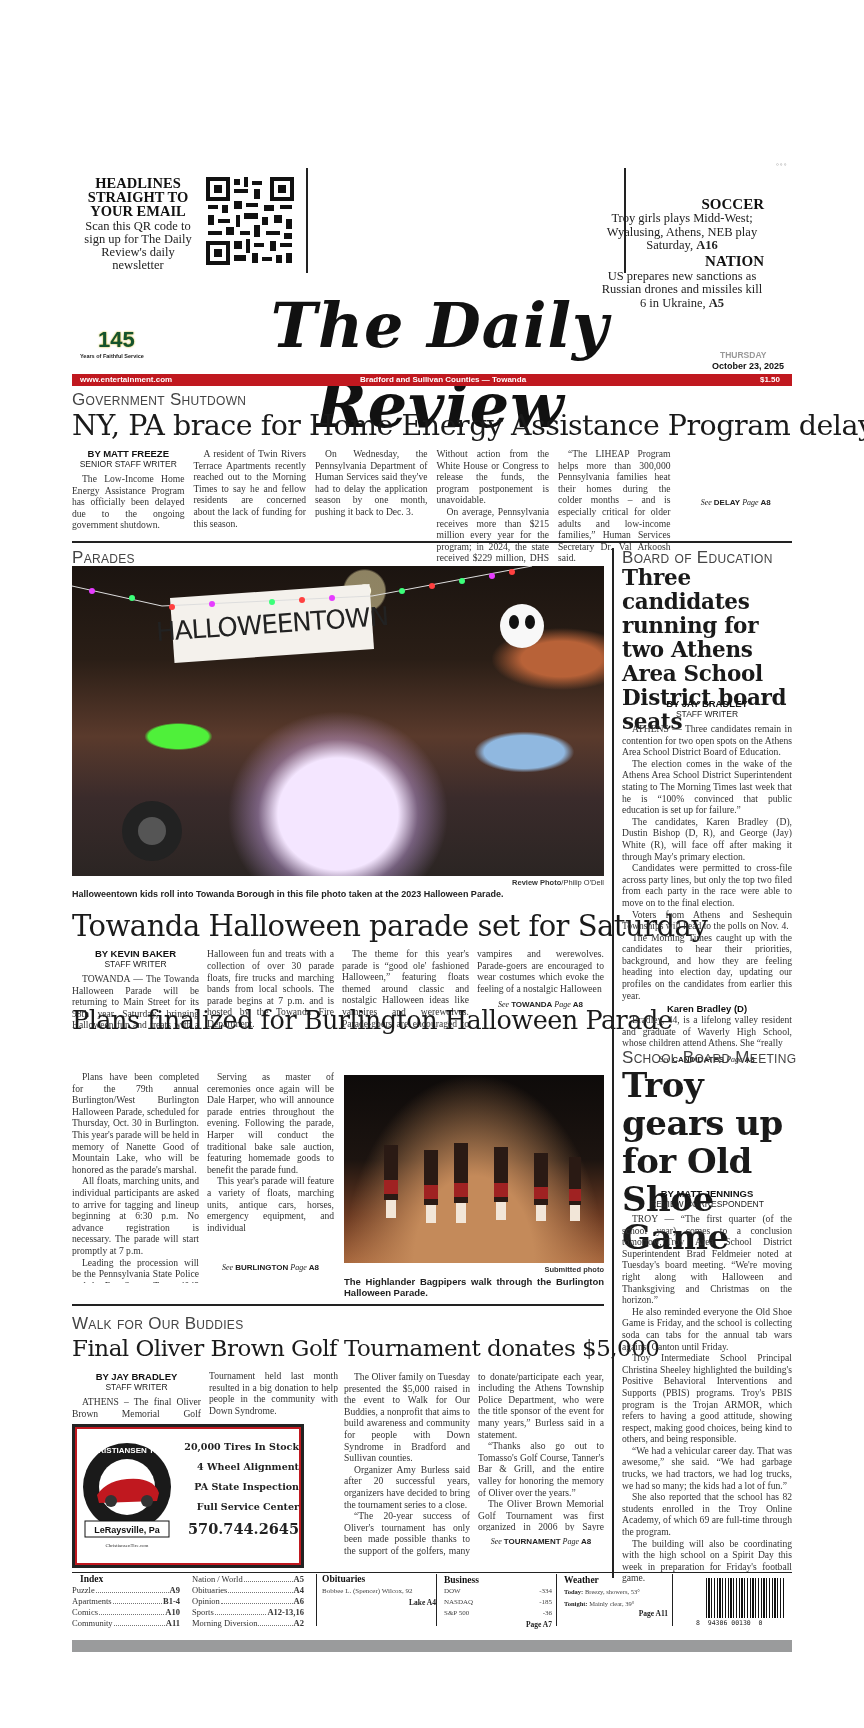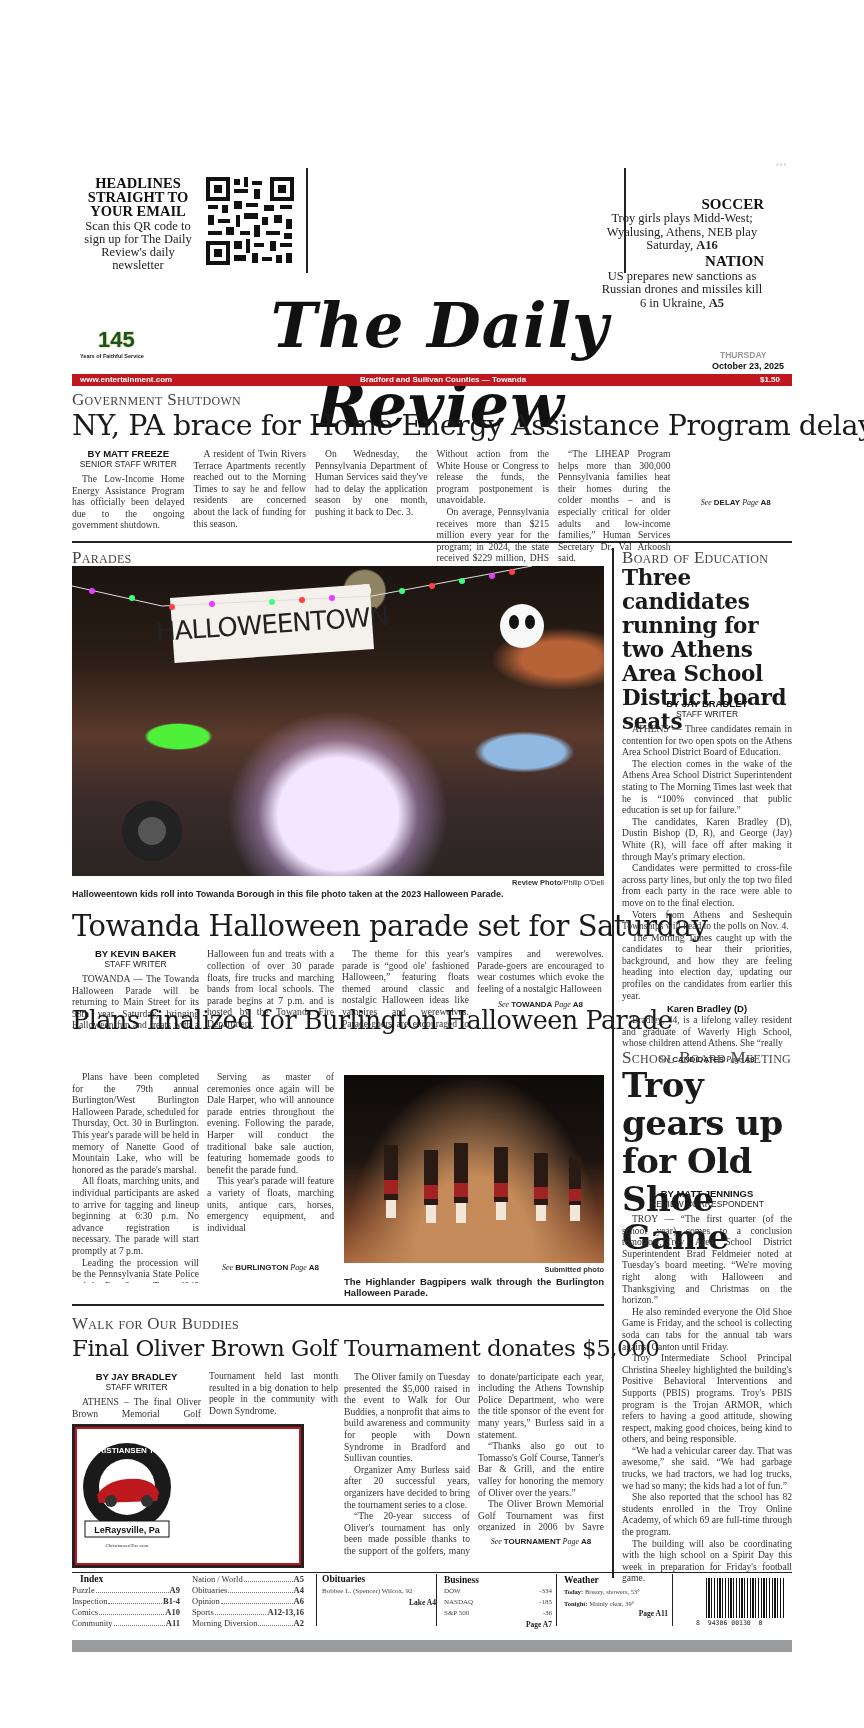--- a/index.html
+++ b/index.html
@@ -8,21 +8,21 @@
 .abs{position:absolute}
 .serif{font-family:"Liberation Serif",serif}
 .sans{font-family:"Liberation Sans",sans-serif}
 .body-txt{font-size:9.6px;line-height:11.6px;text-align:justify;color:#333;font-family:"Liberation Serif",serif}
 .body-txt p{text-indent:10px}
 .byline{text-align:center;font-family:"Liberation Sans",sans-serif;font-weight:bold;font-size:9.5px;color:#111;margin-top:2px}
 .role{text-align:center;font-family:"Liberation Sans",sans-serif;font-size:8.5px;color:#222;margin-bottom:4px}
 .see{text-align:center;font-size:8px;margin-top:6px}
 .see i{font-style:italic}
 .see b{font-family:"Liberation Sans",sans-serif;font-weight:bold}
-.kicker{font-variant:small-caps;font-size:17px;color:#444;font-family:Liberation Serif, serif;letter-spacing:.3px}
+.kicker{font-variant:small-caps;font-size:17px;color:#444;font-family:Liberation Sans, sans-serif;letter-spacing:.3px}
 .hed{font-family:"DejaVu Serif",serif;color:#1a1a1a;font-weight:normal;letter-spacing:-.5px}
 .cols{display:flex;gap:8px}
 .cols>div{flex:1}
 .rule-h{position:absolute;height:1.5px;background:#222}
 .rule-v{position:absolute;width:1.5px;background:#222}
 </style>
 </head>
 <body>
 
 <div class="abs" style="left:78px;top:176px;width:120px;text-align:center;">
@@ -307,20 +307,27 @@
       <circle cx="48" cy="52" r="44" fill="#1a1a1a"></circle>
       <circle cx="48" cy="52" r="28" fill="#fff"></circle>
       <path d="M18 60 Q30 42 60 44 Q76 46 80 58 L78 66 L20 68 Z" fill="#c0181f"></path>
       <circle cx="32" cy="66" r="6" fill="#333"></circle>
         <circle cx="68" cy="66" r="6" fill="#333"></circle>
       <text x="48" y="18" font-family="Liberation Sans, sans-serif" font-size="8" font-weight="bold" fill="#fff" text-anchor="middle">CHRISTIANSEN TIRE</text>
       <rect x="6" y="86" width="84" height="16" fill="#fff" stroke="#111"></rect>
       <text x="48" y="98" font-family="Liberation Sans, sans-serif" font-size="9" font-weight="bold" fill="#111" text-anchor="middle">LeRaysville, Pa</text>
       <text x="48" y="112" font-family="Liberation Serif, serif" font-size="5" fill="#333" text-anchor="middle">ChristiansenTire.com</text>
     </svg>
+    <div class="abs" style="left:100px;top:8px;width:122px;text-align:right;font-family:'DejaVu Serif',serif;font-weight:bold;font-size:9.5px;line-height:20px;color:#222;">
+      <div>20,000 Tires In Stock</div>
+      <div>4 Wheel Alignment</div>
+      <div>PA State Inspection</div>
+      <div>Full Service Center</div>
+      <div style="font-size:14.5px;line-height:24px;">570.744.2645</div>
+    </div>
   </div>
 </div>
 
 <div class="rule-v" style="left:612px;top:548px;height:1030px;"></div>
 <div class="abs kicker" style="left:622px;top:548px;">Board of Education</div>
 <div class="abs hed" style="left:622px;top:566px;width:176px;font-size:21.5px;line-height:24px;font-weight:bold;letter-spacing:-.3px;">Three candidates running for two Athens Area School District board seats</div>
 <div class="abs" style="left:622px;top:698px;width:170px;">
   <div class="byline" style="margin-top:0">BY JAY BRADLEY</div>
   <div class="role">STAFF WRITER</div>
   <div class="body-txt">
@@ -357,21 +364,21 @@
 <div class="abs" style="left:72px;top:1574px;width:240px;font-size:8.5px;line-height:11px;color:#333;">
   <div style="font-weight:bold;font-size:9.5px;color:#111;margin-left:8px;">Index</div>
   <div style="display:flex;gap:12px;">
     <div style="width:108px;">
       <div style="display:flex">
           <span>Puzzle</span>
           <span style="flex:1;border-bottom:1px dotted #777;margin:0 1px 3px;"></span>
           <b>A9</b>
         </div>
       <div style="display:flex">
-          <span>Inspection</span>
+          <span>Apartments</span>
           <span style="flex:1;border-bottom:1px dotted #777;margin:0 1px 3px;"></span>
           <b>B1-4</b>
         </div>
       <div style="display:flex">
           <span>Comics</span>
           <span style="flex:1;border-bottom:1px dotted #777;margin:0 1px 3px;"></span>
           <b>A10</b>
         </div>
       <div style="display:flex">
           <span>Community</span>

